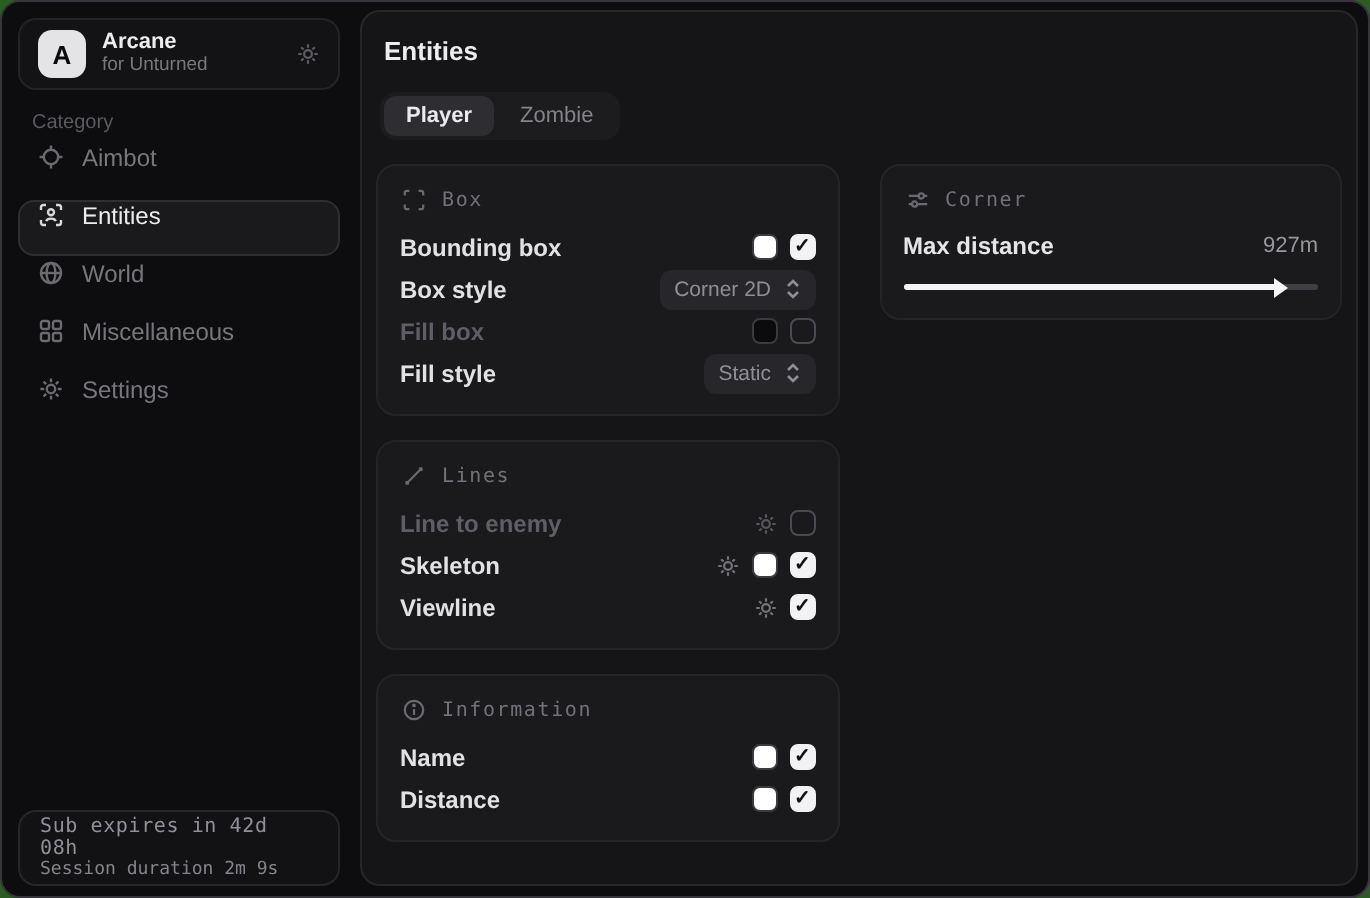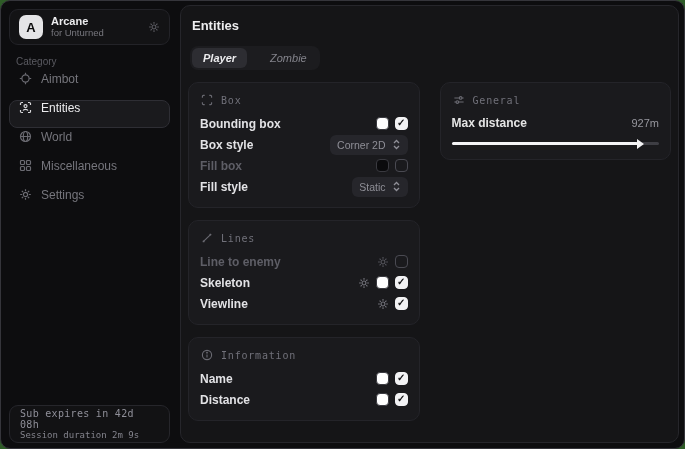--- a/index.html
+++ b/index.html
@@ -53,21 +53,21 @@
   
   .main {
     position:absolute; left:179px; top:4px; right:5px; bottom:5px;
     background:#151517; border:1px solid #26262b; border-radius:10px;
     padding:12px 6px;
   }
   .page-title { font-size:13px; font-weight:bold; color:#ededef; margin-left:5px; }
 
   .tabs {
     display:inline-flex; margin:13px 0 0 3px; background:#1c1c1f;
-    border-radius:8px; padding:2px; gap:12px;font-style:italic;
+    border-radius:8px; padding:2px; gap:2px;
   }
   .tab {
     font-size:11px; padding:4px 11px; border-radius:6px; color:#83838b; cursor:default;
   }
   .tab[data-active="true"] { background:#2d2d32; color:#ebebed; font-weight:bold; }
 
   .columns { display:flex; gap:20px; margin-top:12px; padding:0 1px; }
   .col { width:237px; display:flex; flex-direction:column; gap:12px; }
 
   .panel {
@@ -363,21 +363,21 @@
       <div class="col">
         <div class="panel">
           <div class="panel-head">
             <span class="picon">
               <svg width="12" height="12" viewBox="0 0 13 13" fill="none" stroke="currentColor" stroke-width="1.2">
                 <path d="M1.5 4.3h10M1.5 8.7h10"></path>
                 <circle cx="8.3" cy="4.3" r="1.4" fill="#1a1a1d"></circle>
                 <circle cx="4.7" cy="8.7" r="1.4" fill="#1a1a1d"></circle>
               </svg>
             </span>
-            <span>General</span>
+            <span>Corner</span>
           </div>
 
           <div class="gen-row">
             <span class="gen-label">Max distance</span>
             <span class="gen-value">927m</span>
           </div>
 
           <div class="slider">
             <span class="track"></span>
             <span class="fill" style="width: 90%;"></span>

